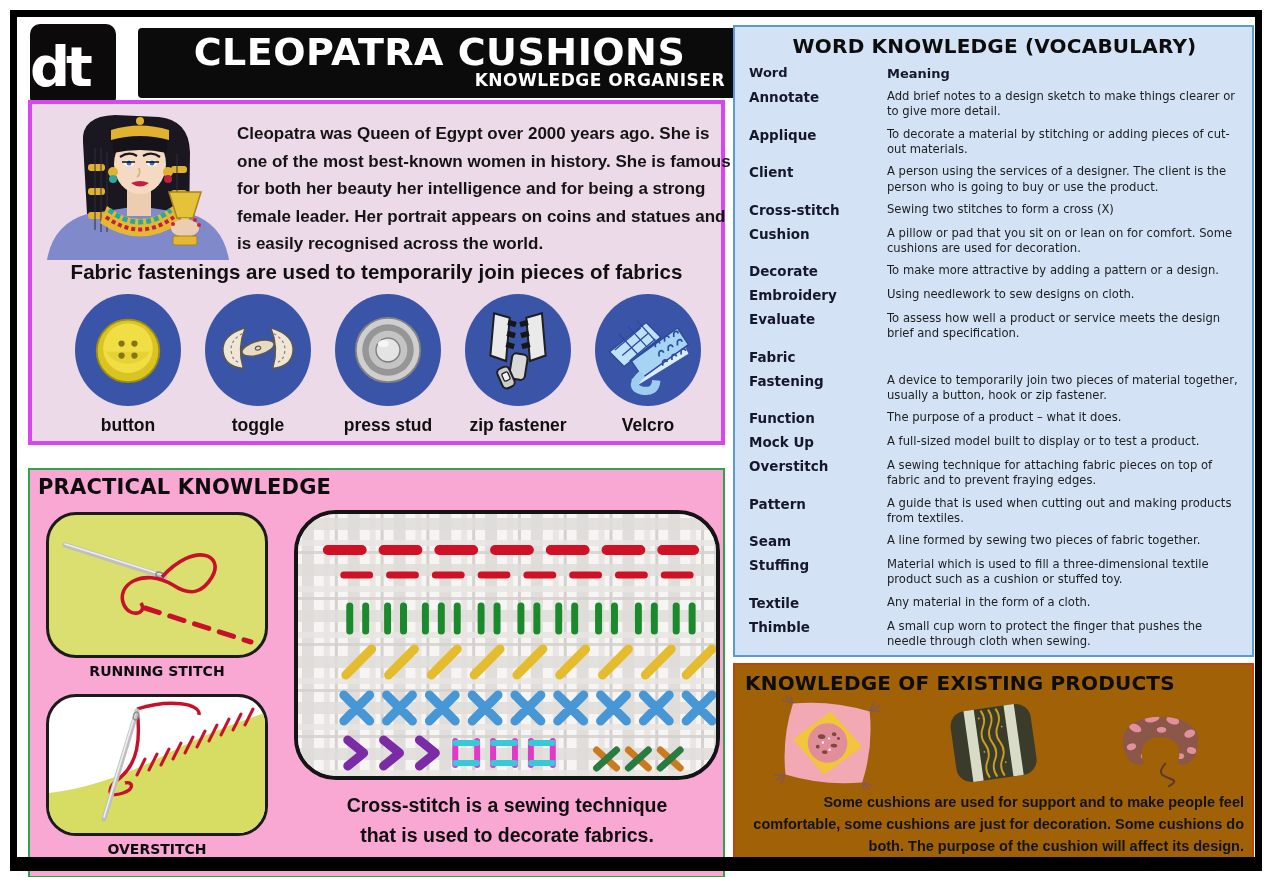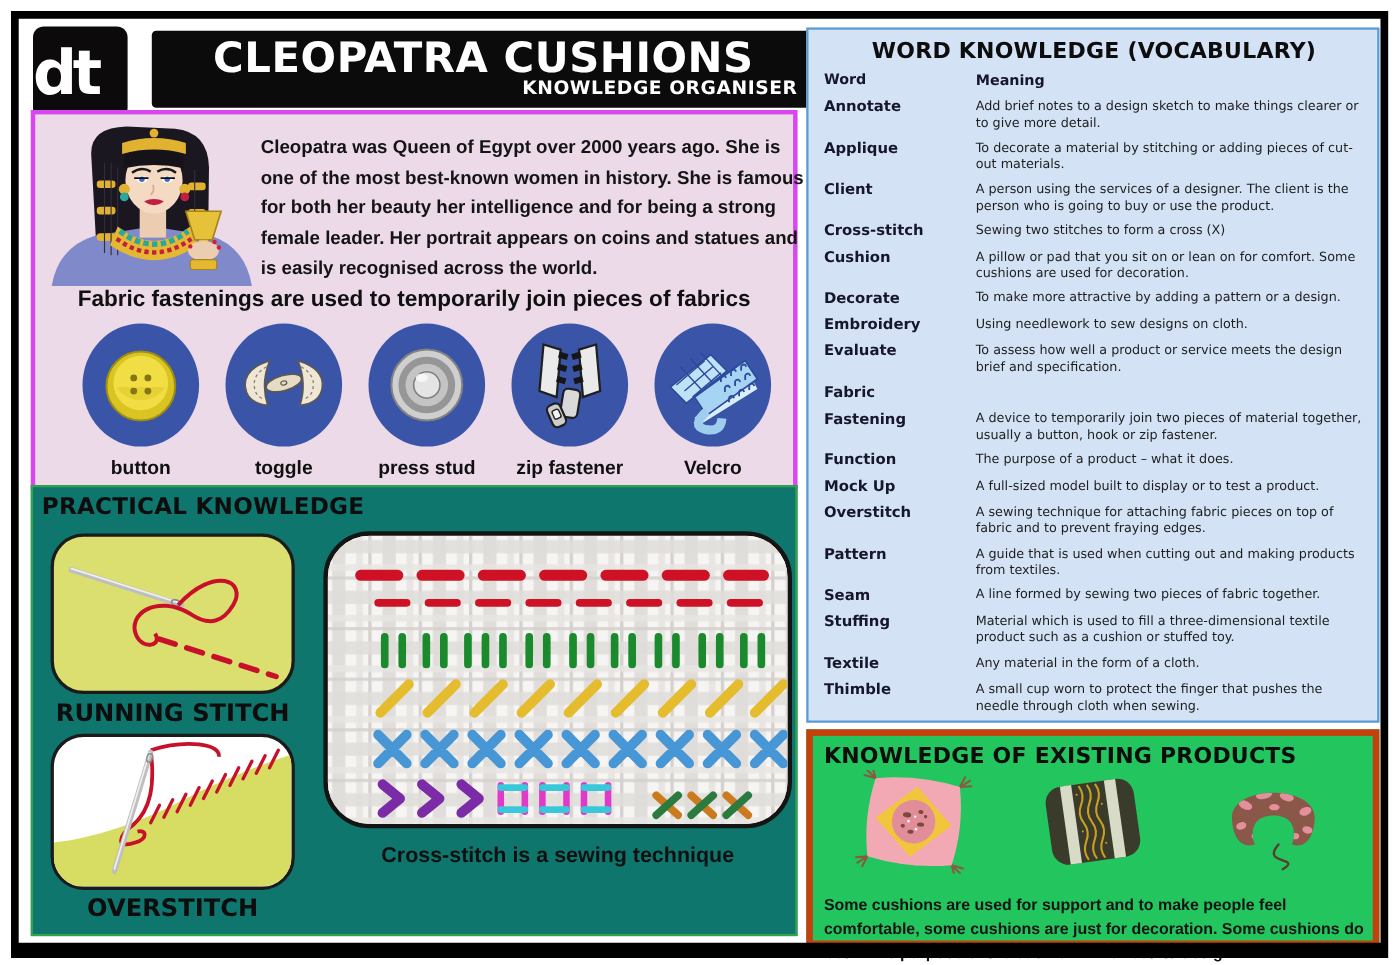--- a/index.html
+++ b/index.html
@@ -27,29 +27,29 @@
   .fasten-heading { position:absolute; left:0; right:0; top:156px; text-align:center;
                     font-weight:bold; font-size:20.5px; color:#101010; }
   .fasten-row { position:absolute; left:8px; right:8px; top:190px; display:flex; justify-content:flex-end; }
   .fasten-item { width:130px; text-align:center; }
   .fasten-circle { width:106px; height:112px; border-radius:50%; background:#3a55a8; margin:0 auto;
                    display:flex; align-items:center; justify-content:center; }
   .fasten-circle svg { width:92px; height:92px; }
   .fasten-label { margin-top:9px; font-weight:bold; font-size:17.5px; color:#101010; }
 
   
-  .greenbox { position:absolute; left:28px; top:441px; width:697px; height:410px;
-              background:#0f766e; border:2px solid #2fa44c; }
+  .greenbox { position:absolute; left:28px; top:468px; width:697px; height:410px;
+              background:#f9a8d4; border:2px solid #2fa44c; }
   .g-heading { position:absolute; left:8px; top:5px; font-family:"DejaVu Sans", sans-serif;
                font-weight:bold; font-size:21px; color:#0d0d0d; letter-spacing:.2px; }
   .fig { position:absolute; border:3px solid #1b1b1b; border-radius:30px; overflow:hidden; }
   .fig1 { left:16px; top:42px; width:222px; height:146px; background:#dadf6f; }
   .fig2 { left:16px; top:224px; width:222px; height:142px; background:#ffffff; }
   .fig-label { position:absolute; left:16px; width:222px; text-align:center;
-               font-family:"DejaVu Sans", sans-serif; font-weight:bold; font-size:22px; color:#0d0d0d; }
+               font-family:"DejaVu Sans", sans-serif; font-weight:bold; font-size:14px; color:#0d0d0d; }
   .fig1-label { top:193px; }
   .fig2-label { top:371px; }
   .fabric { position:absolute; left:264px; top:40px; width:426px; height:270px;
             border:4px solid #141414; border-radius:42px; overflow:hidden; background:#f4f3f1; }
   .fabric svg { width:100%; height:100%; display:block; }
   .g-caption { position:absolute; left:264px; top:320px; width:426px; text-align:center;
                font-weight:bold; font-size:19.5px; line-height:1.55; color:#101010; }
 
   
   .bluebox { position:absolute; left:733px; top:25px; width:521px; height:632px;
@@ -59,27 +59,27 @@
   .v-row { display:flex; gap:26px; margin-bottom:7px; }
   .v-head .v-word, .v-head .v-meaning { font-weight:bold; font-size:13px; color:#17172c;
              font-family:"DejaVu Sans", sans-serif; }
   .v-word { width:112px; flex:none; font-family:"DejaVu Sans", sans-serif; font-weight:bold;
             font-size:13.5px; color:#17172c; line-height:1.25; }
   .v-meaning { flex:1; font-family:"DejaVu Sans", sans-serif; font-size:11.6px;
                line-height:1.32; color:#1d1d1d; }
 
   
   .yellowbox { position:absolute; left:733px; top:663px; width:521px; height:198px;
-               background:#22c55e; border:6px solid #c2410c; padding:6px 8px 4px 10px; }
+               background:#a16207; border:2px solid #c2410c; padding:6px 8px 4px 10px; }
   .p-title { font-family:"DejaVu Sans", sans-serif; font-weight:bold; font-size:20px;
              color:#0d0d0d; letter-spacing:.2px; }
   .cushion-row { display:flex; justify-content:space-around; align-items:center; height:96px; margin-top:0px; }
   .cushion-row svg { height:94px; }
-  .p-caption { text-align:left; font-weight:bold; font-size:14.5px; line-height:1.5;
-               color:#141414; margin-top:18px; }
+  .p-caption { text-align:right; font-weight:bold; font-size:14.5px; line-height:1.5;
+               color:#141414; margin-top:1px; }
 </style>
 </head>
 <body>
 
 <div class="page">
 
   <div class="logo">
     <span>dt</span>
   </div>
   <div class="titlebar">
@@ -301,20 +301,21 @@
         </g>
         <g stroke-width="7" stroke-linecap="round">
           <path d="M300,236 L320,254 M332,236 L352,254 M364,236 L384,254" stroke="#cc7a1e"></path>
           <path d="M300,254 L320,236 M332,254 L352,236 M364,254 L384,236" stroke="#2b7a40"></path>
         </g>
       </svg>
     </div>
 
     <div class="g-caption">
       <div>Cross-stitch is a  sewing technique</div>
+      <div>that is used to decorate fabrics.</div>
     </div>
   </section>
 
   <section class="bluebox">
     <div class="v-title">WORD KNOWLEDGE (VOCABULARY)</div>
     <div class="v-row v-head">
       <div class="v-word">Word</div>
       <div class="v-meaning">Meaning</div>
     </div>
     <div class="v-row">

